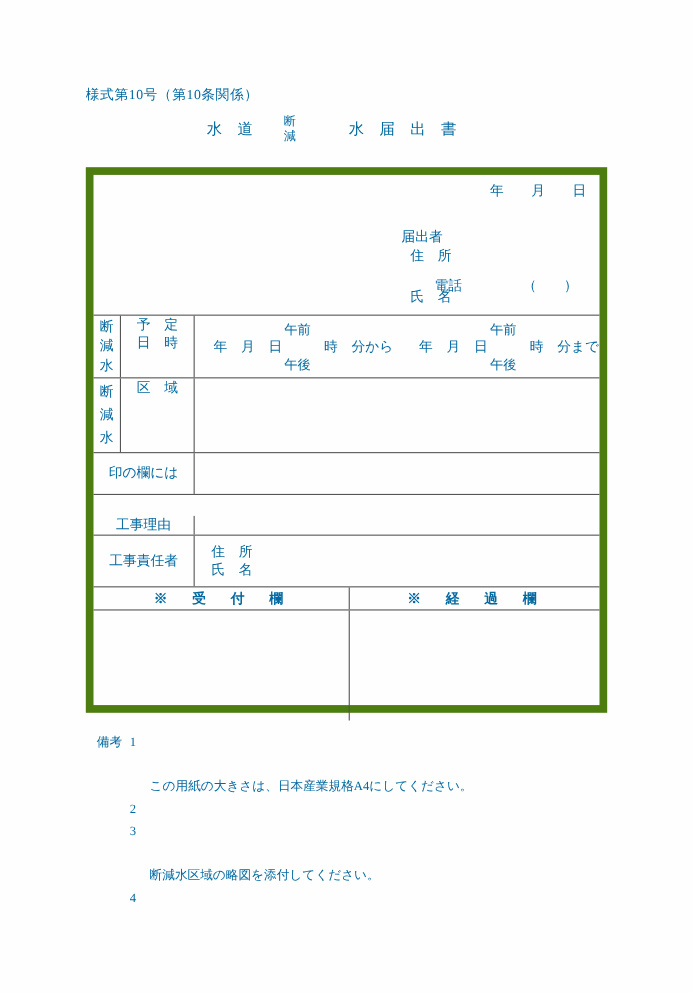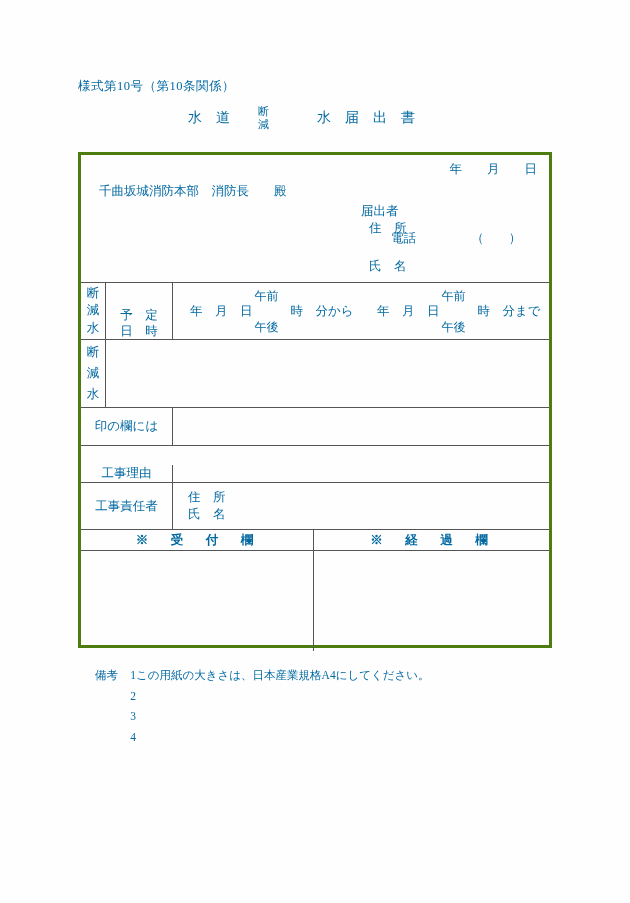--- a/index.html
+++ b/index.html
@@ -22,48 +22,48 @@
   }
   .doc-title .stacked{
     display:flex;flex-direction:column;align-items:center;
     font-size:11px;line-height:13px;
     margin:0 48px 0 28px;
   }
   
   .form-table{
     position:absolute;left:78px;top:152px;
     width:474px;height:496px;
-    border:3px solid #4d7c0f;
+    border:7px solid #4d7c0f;
     box-sizing:border-box;
     font-size:12.5px;
   }
   .trow{box-sizing:border-box;border-bottom:1px solid #555;display:flex;}
   .trow:last-child{border-bottom:none;}
   .cell{box-sizing:border-box;position:relative;}
   .cell.br{border-right:1px solid #555;}
   
   .r-head{height:128px;position:relative;display:block;}
   .r-head .date-line{position:absolute;top:6px;right:12px;}
   .r-head .addressee{position:absolute;top:28px;left:18px;}
   .r-head .notifier{position:absolute;top:48px;left:280px;}
   .r-head .addr{position:absolute;top:65px;left:288px;}
-  .r-head .phone{position:absolute;top:75px;left:310px;}
+  .r-head .phone{position:absolute;top:93px;left:310px;}
   .r-head .phone .parens{margin-left:52px;}
   .r-head .nm{position:absolute;top:103px;left:288px;}
   
   .r-sched{height:57px;}
   .r-area{height:68px;}
   .side-cell{
     width:25px;display:flex;flex-direction:column;
     justify-content:space-around;align-items:center;
     padding:2px 0;
   }
   .label-cell{
     width:67px;display:flex;flex-direction:column;
-    justify-content:flex-end;align-items:center;line-height:16px;
+    justify-content:flex-start;align-items:center;line-height:16px;
   }
   .content-cell{flex:1;position:relative;}
   .sched-group{
     position:absolute;top:0;height:100%;
     display:flex;align-items:center;white-space:nowrap;
   }
   .sched-group.g1{left:17px;}
   .sched-group.g2{left:204px;}
   .ampm{
     display:flex;flex-direction:column;align-items:center;
@@ -90,27 +90,26 @@
     font-weight:bold;
   }
   .stamp-left{width:233px;}
   .stamp-right{flex:1;}
   .r-stamp-body{height:100px;}
   
   .notes{
     position:absolute;left:88px;top:665px;width:500px;
     font-size:11.5px;line-height:20.5px;
     display:flex;
-    text-align:right;
   }
   .notes-label{width:30px;flex-shrink:0;}
   .note-items{flex:1;}
   .note-item{display:flex;}
   .note-num{width:18px;flex-shrink:0;}
-  .note-text{max-width:420px;}
+  .note-text{max-width:420px;margin-top:40px;}
 </style>
 </head>
 <body>
 
 <div class="page">
 
   <div class="form-number">様式第10号（第10条関係）</div>
 
   <div class="doc-title">
     <span>水　道</span>
@@ -118,21 +117,20 @@
       <span>断</span>
       <span>減</span>
     </span>
     <span>水　届　出　書</span>
   </div>
 
   <div class="form-table">
 
     <div class="trow r-head">
       <div class="date-line">年　　月　　日</div>
-      <div class="addressee">千曲坂城消防本部　消防長　　殿</div>
       <div class="notifier">届出者</div>
       <div class="addr">住　所</div>
       <div class="phone">
         <span>電話</span>
         <span class="parens">（　　）</span>
       </div>
       <div class="nm">氏　名</div>
     </div>
 
     <div class="trow r-sched">
@@ -164,20 +162,23 @@
         </div>
       </div>
     </div>
 
     <div class="trow r-area">
       <div class="cell br side-cell">
         <span>断</span>
         <span>減</span>
         <span>水</span>
       </div>
+      <div class="cell br label-cell">
+        <span>区　域</span>
+      </div>
       <div class="cell content-cell"></div>
     </div>
 
     <div class="trow r-site">
       <div class="cell br wide-label">印の欄には</div>
       <div class="cell content-cell"></div>
     </div>
 
     <div class="trow r-reason">
       <div class="cell br wide-label">工事理由</div>
@@ -209,20 +210,21 @@
     <div class="note-items">
       <div class="note-item">
         <span class="note-num">1</span>
         <span class="note-text">この用紙の大きさは、日本産業規格A4にしてください。</span>
       </div>
       <div class="note-item">
         <span class="note-num">2</span>
       </div>
       <div class="note-item">
         <span class="note-num">3</span>
+        <span class="note-text">断減水区域の略図を添付してください。</span>
       </div>
       <div class="note-item">
         <span class="note-num">4</span>
       </div>
     </div>
   </div>
 
 </div>
 
 </body></html>

